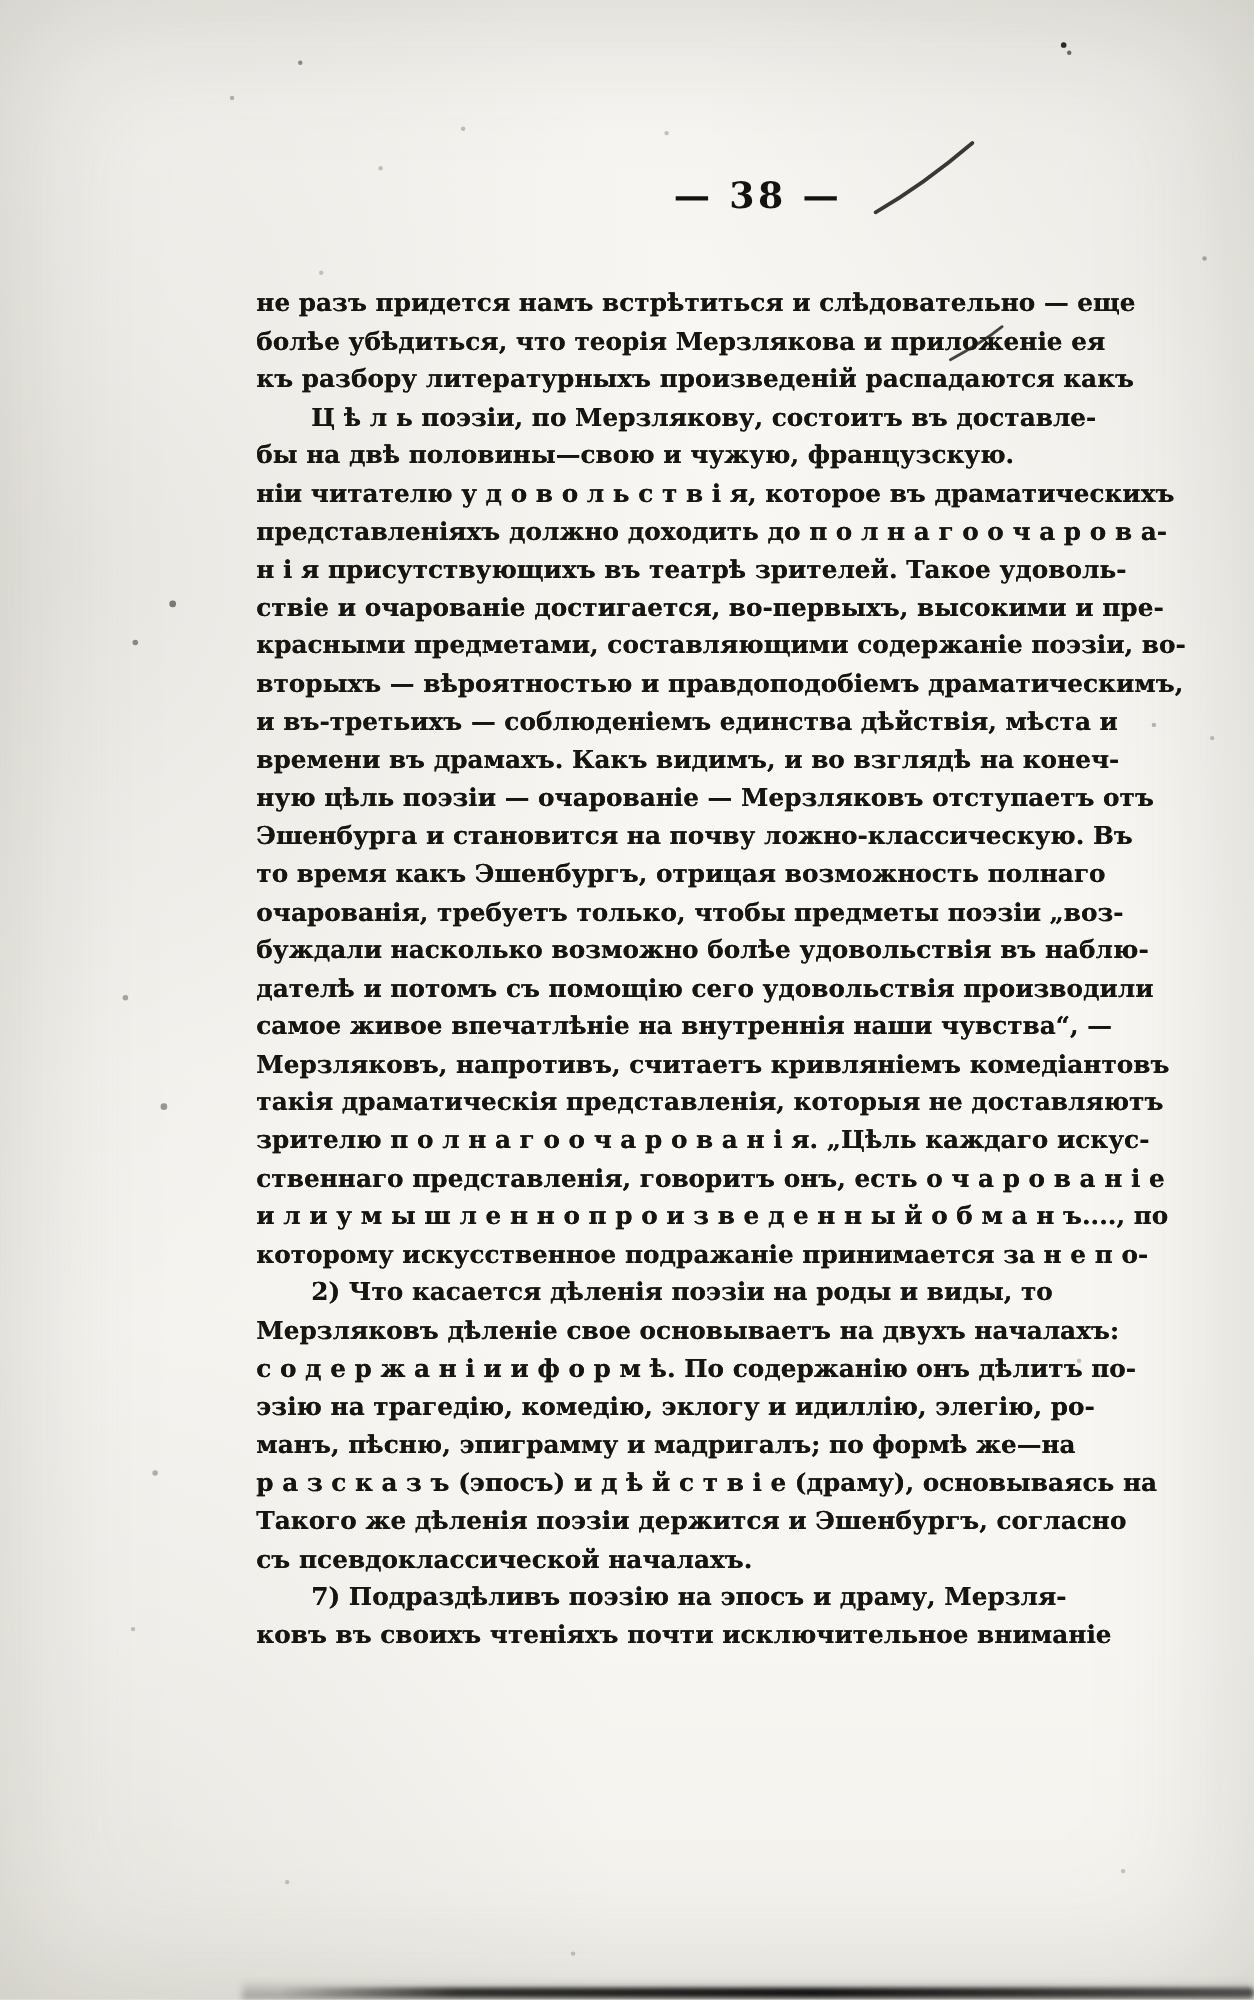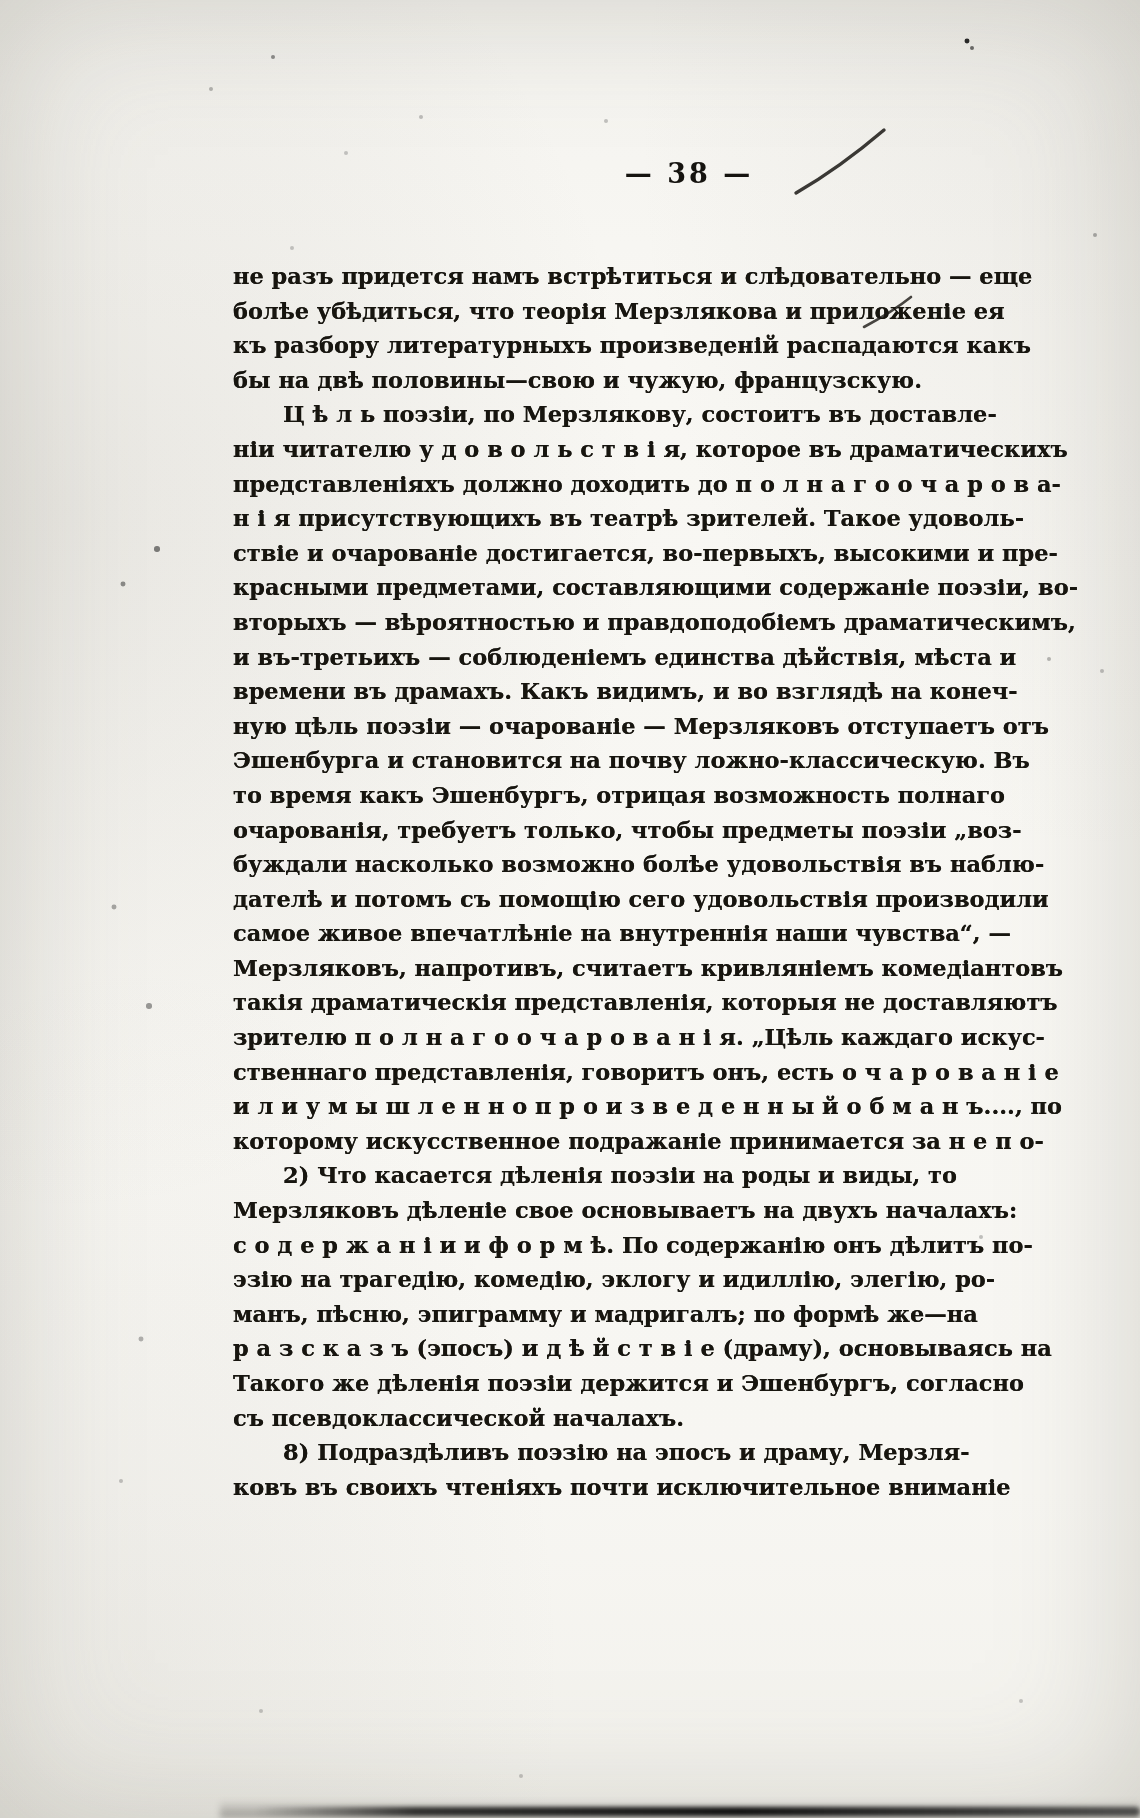--- a/index.html
+++ b/index.html
@@ -17,21 +17,21 @@
       linear-gradient(180deg, #f4f3ef 0%, #f8f7f3 18%, #f7f6f2 82%, #f2f1ec 100%);
   }
   .vignette {
     position: absolute; inset: 0; pointer-events: none;
     box-shadow: inset 0 0 140px rgba(120,114,102,.28);
   }
   .page-number {
     position: absolute;
     left: 604px; top: 158px; width: 170px;
     text-align: center;
-    font-size: 27px; font-weight: 700;
+    font-size: 33px; font-weight: 700;
     letter-spacing: 3px;
     color: #15130f;
   }
   .page-text {
     position: absolute;
     left: 233px; top: 259px; width: 717px;
     font-size: 22.5px; font-weight: 700;
     color: #17150f;
     text-shadow: 0 0 .5px rgba(20,18,12,.8);
   }
@@ -90,22 +90,22 @@
 <body>
 
 <div class="vignette"></div>
 
 <div class="page-number">— 38 —</div>
 
 <div class="page-text">
     <div class="line">не разъ придется намъ встрѣтиться и слѣдовательно — еще</div>
     <div class="line">болѣе убѣдиться, что теорія Мерзлякова и приложеніе ея</div>
     <div class="line">къ разбору литературныхъ произведеній распадаются какъ</div>
+    <div class="line indent">Ц ѣ л ь поэзіи, по Мерзлякову, состоитъ въ доставле-</div>
     <div class="line plast">бы на двѣ половины—свою и чужую, французскую.</div>
-    <div class="line indent">Ц ѣ л ь поэзіи, по Мерзлякову, состоитъ въ доставле-</div>
     <div class="line">ніи читателю у д о в о л ь с т в і я, которое въ драматическихъ</div>
     <div class="line">представленіяхъ должно доходить до п о л н а г о о ч а р о в а-</div>
     <div class="line">н і я присутствующихъ въ театрѣ зрителей. Такое удоволь-</div>
     <div class="line">ствіе и очарованіе достигается, во-первыхъ, высокими и пре-</div>
     <div class="line">красными предметами, составляющими содержаніе поэзіи, во-</div>
     <div class="line">вторыхъ — вѣроятностью и правдоподобіемъ драматическимъ,</div>
     <div class="line">и въ-третьихъ — соблюденіемъ единства дѣйствія, мѣста и</div>
     <div class="line">времени въ драмахъ. Какъ видимъ, и во взглядѣ на конеч-</div>
     <div class="line">ную цѣль поэзіи — очарованіе — Мерзляковъ отступаетъ отъ</div>
     <div class="line">Эшенбурга и становится на почву ложно-классическую. Въ</div>
@@ -121,21 +121,21 @@
     <div class="line">и л и у м ы ш л е н н о п р о и з в е д е н н ы й о б м а н ъ...., по</div>
     <div class="line">которому искусственное подражаніе принимается за н е п о-</div>
     <div class="line indent">2) Что касается дѣленія поэзіи на роды и виды, то</div>
     <div class="line">Мерзляковъ дѣленіе свое основываетъ на двухъ началахъ:</div>
     <div class="line">с о д е р ж а н і и и ф о р м ѣ. По содержанію онъ дѣлитъ по-</div>
     <div class="line">эзію на трагедію, комедію, эклогу и идиллію, элегію, ро-</div>
     <div class="line">манъ, пѣсню, эпиграмму и мадригалъ; по формѣ же—на</div>
     <div class="line">р а з с к а з ъ (эпосъ) и д ѣ й с т в і е (драму), основываясь на</div>
     <div class="line">Такого же дѣленія поэзіи держится и Эшенбургъ, согласно</div>
     <div class="line plast">съ псевдоклассической началахъ.</div>
-    <div class="line indent">8) Подраздѣливъ поэзію на эпосъ и драму, Мерзля-</div>
+    <div class="line indent">7) Подраздѣливъ поэзію на эпосъ и драму, Мерзля-</div>
     <div class="line plast">ковъ въ своихъ чтеніяхъ почти исключительное вниманіе</div>
   </div>
 
 <svg class="pen-marks" width="1140" height="1818" viewBox="0 0 1140 1818">
   <path d="M 796 193 C 822 178, 850 159, 884 130" fill="none" stroke="#1a1814" stroke-width="3.4" stroke-linecap="round" opacity="0.85"></path>
   <path d="M 864 327 C 879 319, 896 309, 911 297" fill="none" stroke="#1a1814" stroke-width="2.6" stroke-linecap="round" opacity="0.8"></path>
 </svg>
 
 <div class="specks"></div>
 <div class="scan-edge-soft"></div>

